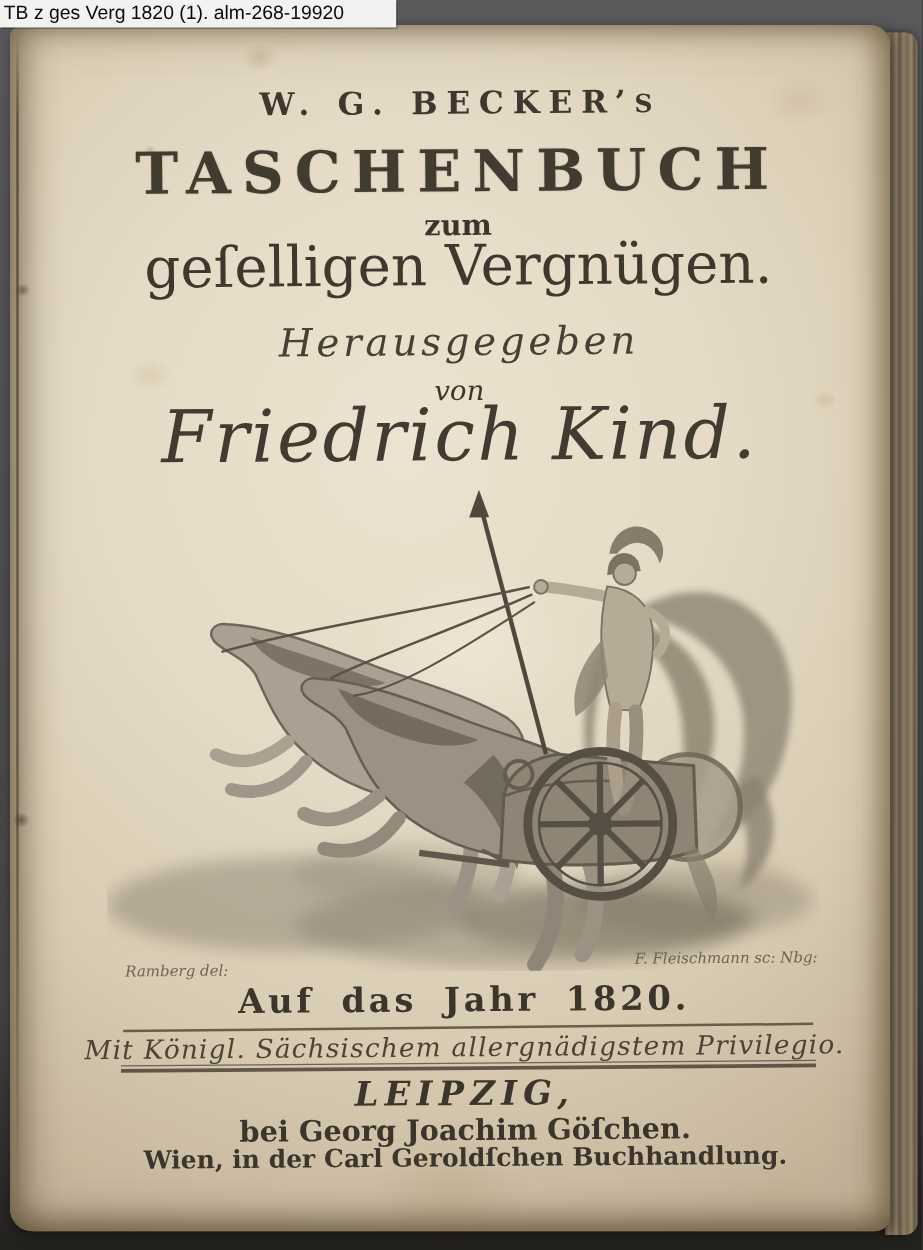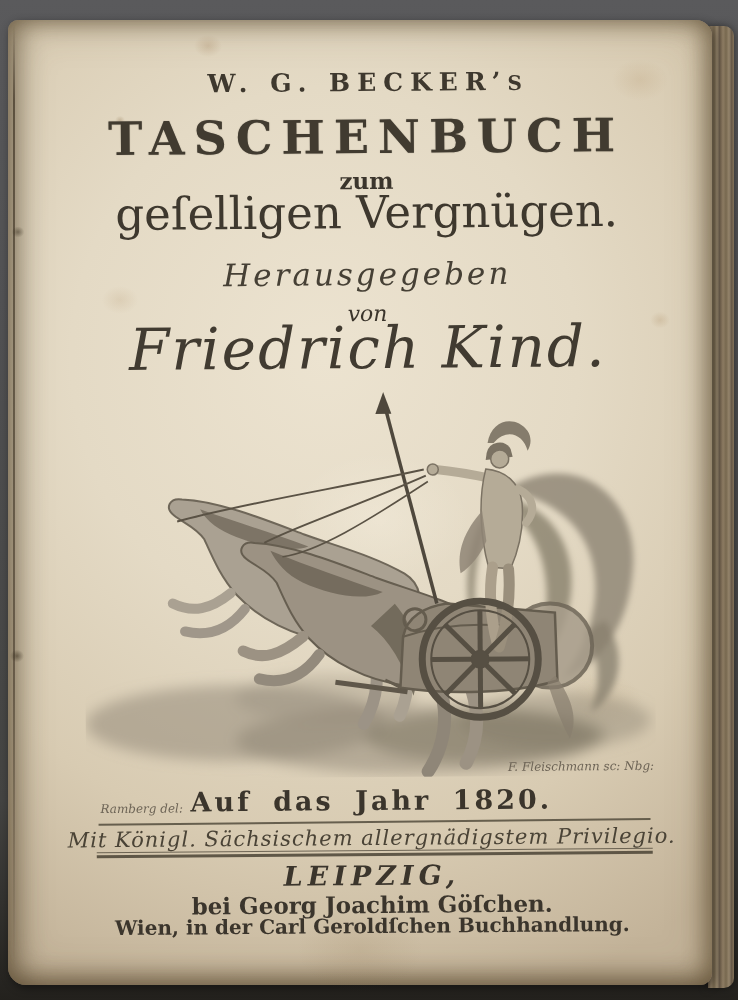--- a/index.html
+++ b/index.html
@@ -42,21 +42,21 @@
   .author{top:68px;font-size:25px;letter-spacing:7px;font-weight:bold;color:#3e382e;}
   .author .small-s{font-size:20px;letter-spacing:2px;}
   .series{top:110px;font-size:46px;letter-spacing:9px;font-weight:bold;color:#413b30;
         text-shadow:0 0 1px rgba(65,59,48,.5);}
   .zum{top:167px;font-size:23px;font-weight:bold;}
   .subtitle{top:186px;font-size:45px;font-weight:500;color:#3e382e;}
   .herausgegeben{top:256px;font-size:31px;font-style:italic;letter-spacing:3px;color:#464035;}
   .von{top:301px;font-size:22px;font-style:italic;}
   .editor{top:314px;font-size:58px;font-style:italic;letter-spacing:2px;color:#413b31;}
   .credit{position:absolute;font-size:12px;font-style:italic;color:#6d6456;white-space:nowrap;}
-  .credit-left{left:98px;top:768px;margin-top:32px;}
+  .credit-left{left:98px;top:768px;}
   .credit-right{right:86px;top:761px;}
   .year{top:785px;font-size:27px;font-weight:bold;letter-spacing:3px;word-spacing:9px;}
   .rule{position:absolute;background:#4a4335;}
   .rule1{left:96px;right:90px;top:821px;height:2px;opacity:.8;transform:rotate(-0.15deg);}
   .privilege{top:826px;font-size:21px;font-style:italic;letter-spacing:1px;color:#4a4336;}
   .rule2a{left:94px;right:88px;top:850px;height:1px;opacity:.75;}
   .rule2b{left:94px;right:88px;top:853px;height:3px;opacity:.85;}
   .city{top:860px;font-size:27px;font-weight:bold;font-style:italic;letter-spacing:5px;}
   .pub1{top:891px;font-size:23px;font-weight:bold;}
   .pub2{top:914px;font-size:20px;font-weight:bold;}
@@ -64,20 +64,23 @@
 </style>
 </head>
 <body>
 
 <div class="scan">
   <div class="fore-edge"></div>
   <div class="page"></div>
   <div class="gutter-line"></div>
   <div class="stains"></div>
 
+  <div class="label">
+    <span>TB z ges Verg 1820 (1). alm-268-19920</span>
+  </div>
 
   <div class="content">
     <div class="line author"><span>W. G. BECKER’</span><span class="small-s">S</span></div>
 
     <div class="line series">TASCHENBUCH</div>
     <div class="line zum">zum</div>
     <div class="line subtitle">geſelligen Vergnügen.</div>
     <div class="line herausgegeben">Herausgegeben</div>
     <div class="line von">von</div>
     <div class="line editor">Friedrich Kind.</div>

